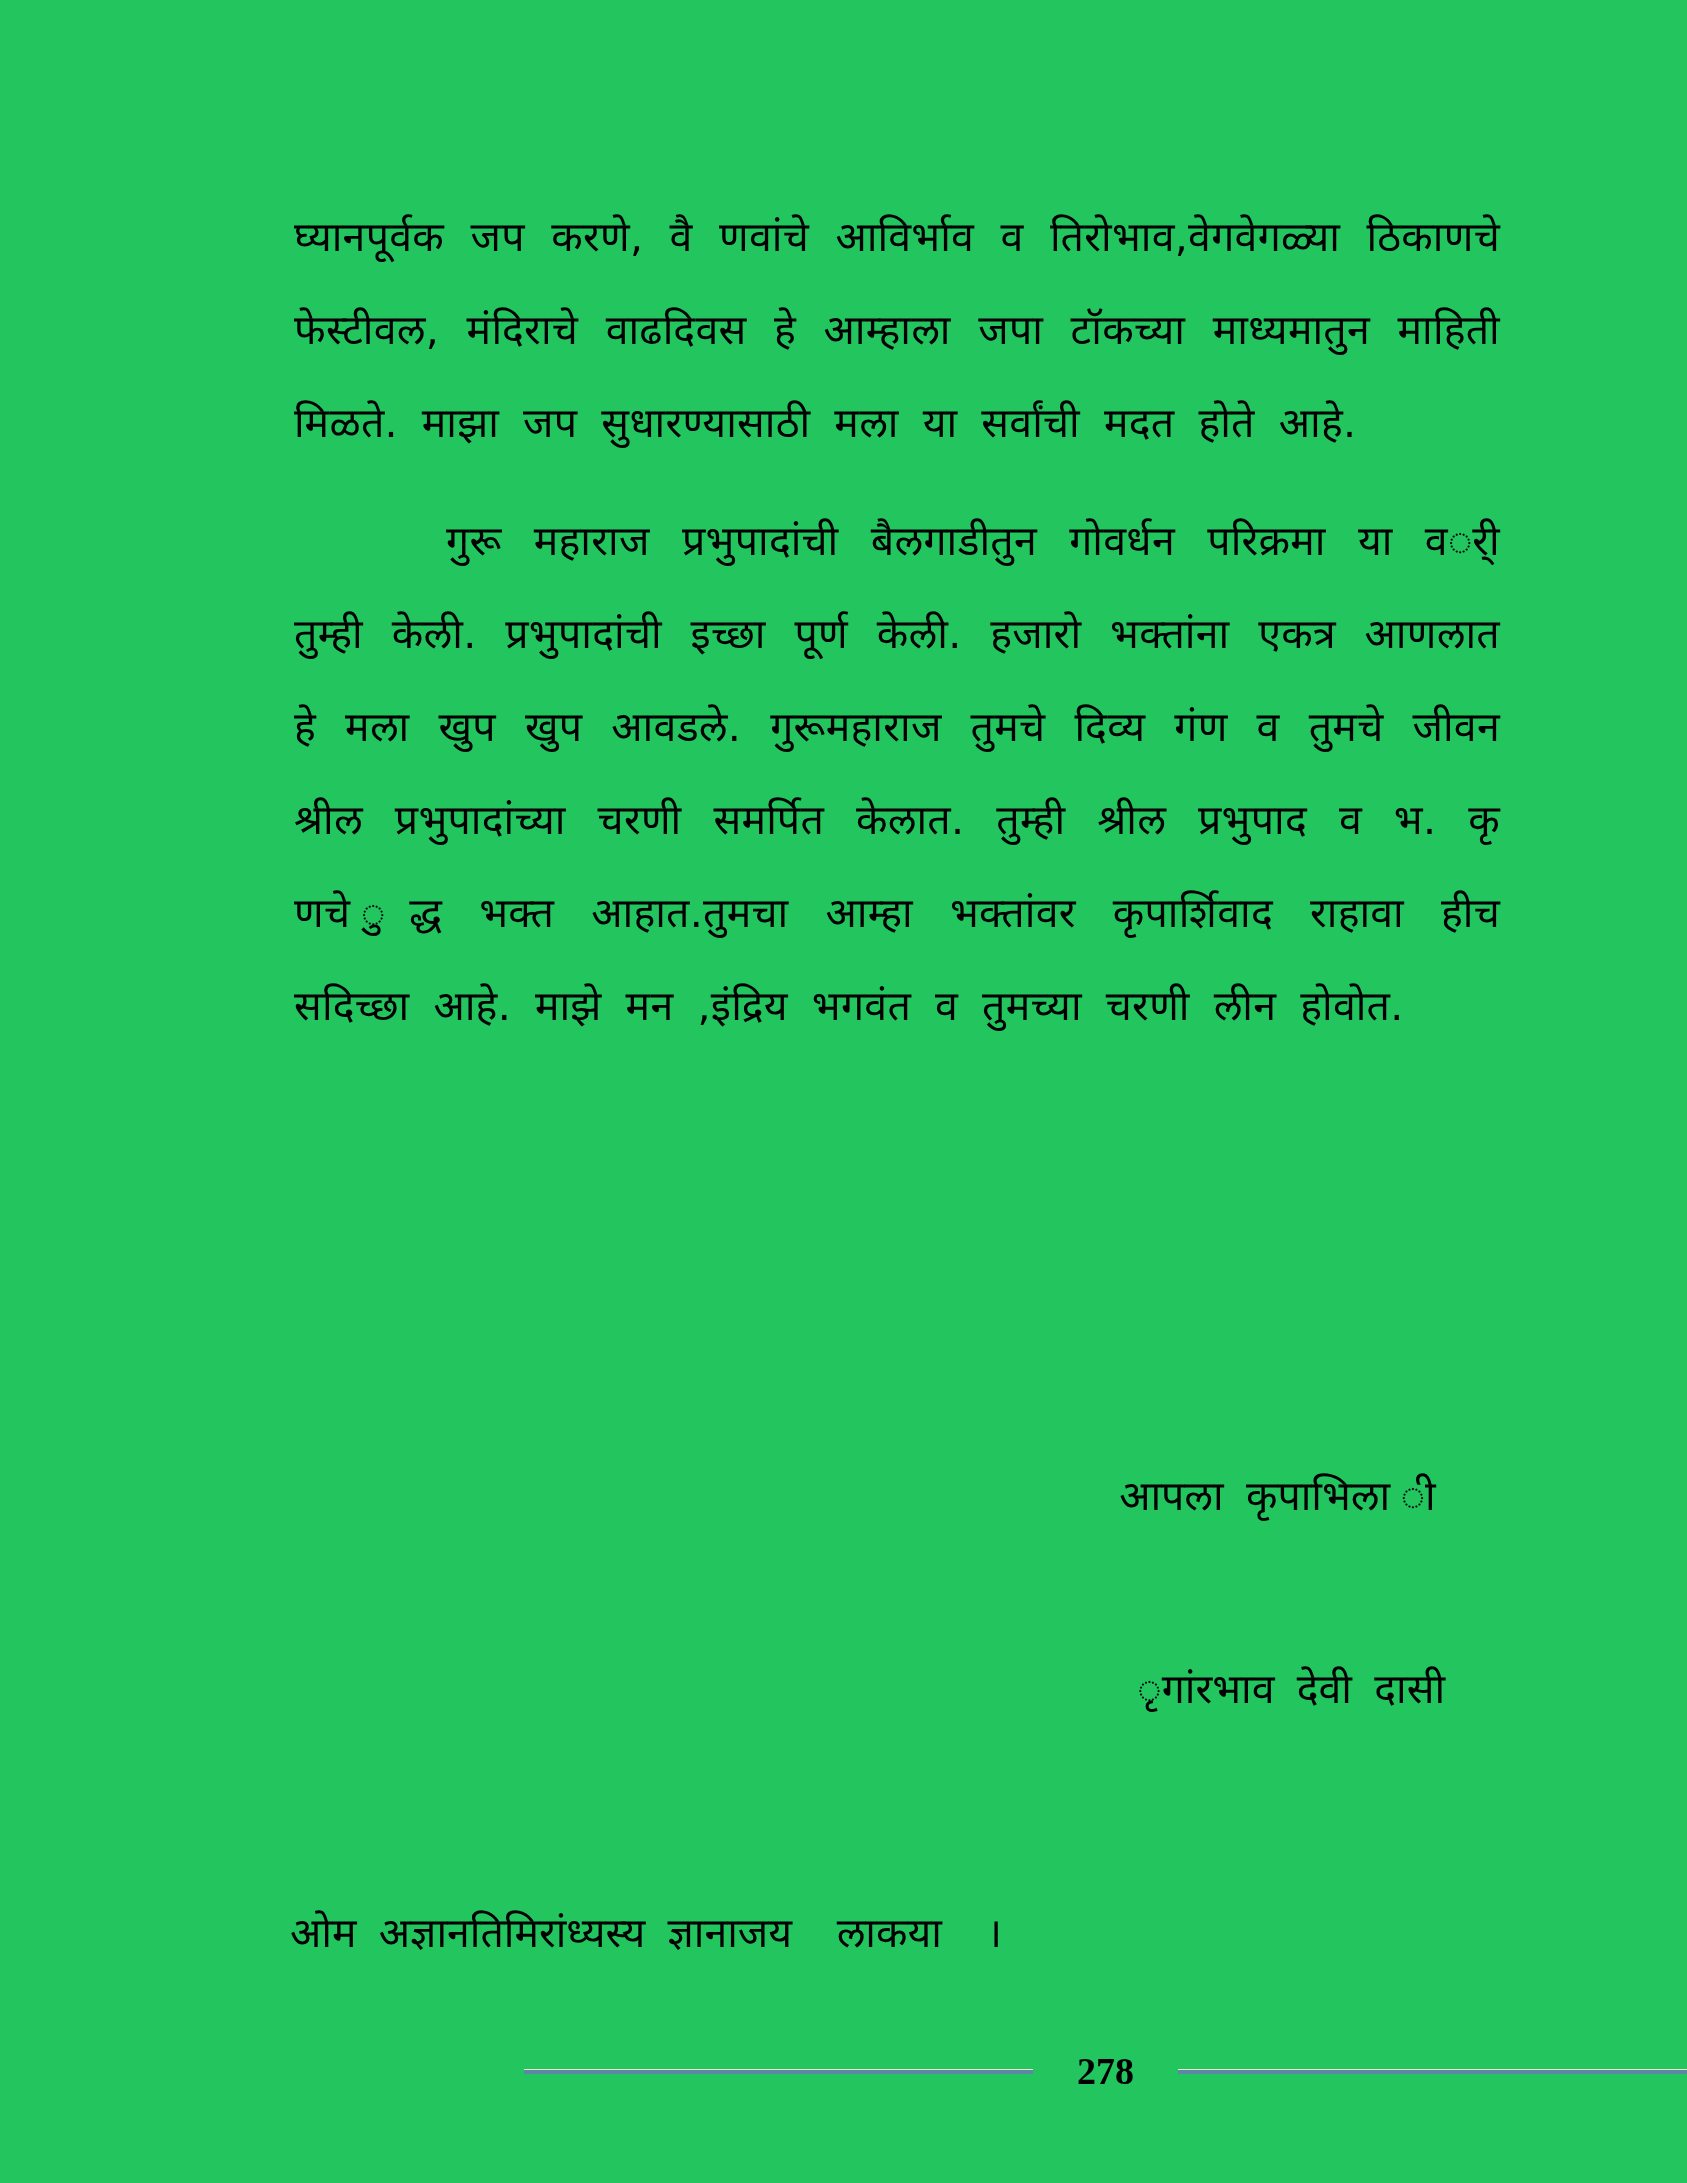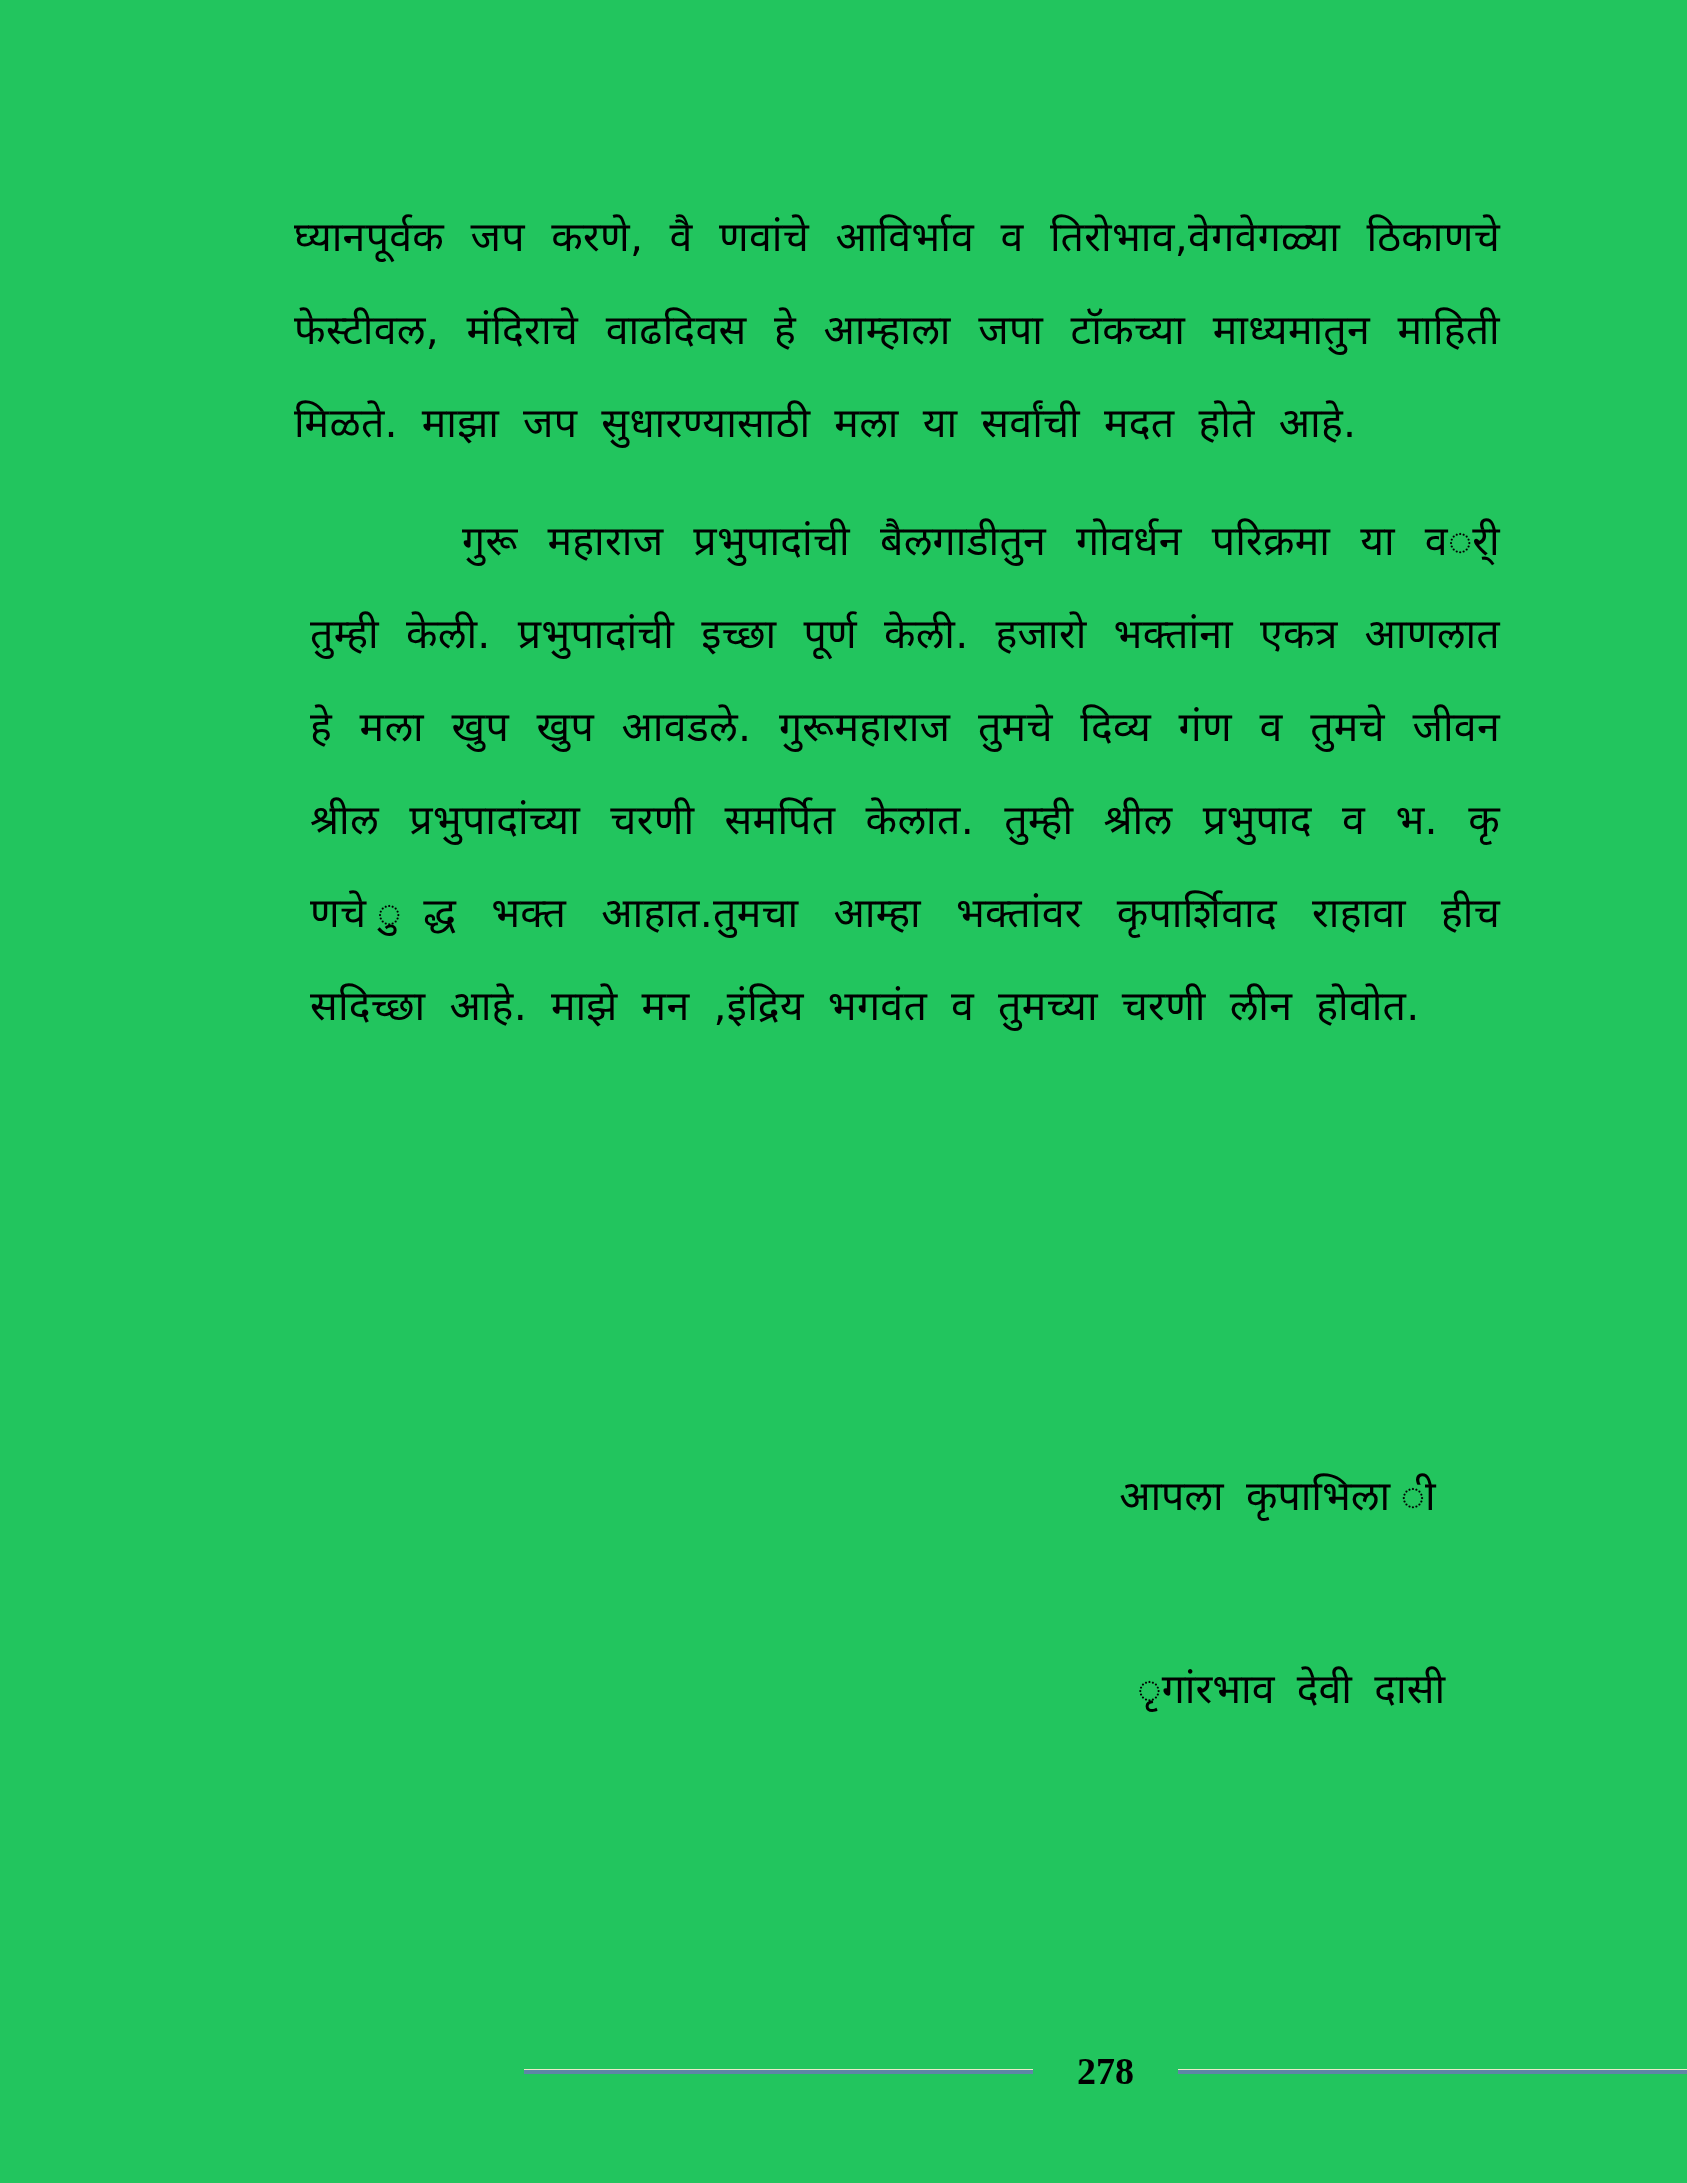--- a/index.html
+++ b/index.html
@@ -26,21 +26,20 @@
     right: 187px;
     margin: 0;
     font-size: 41px;
     line-height: 93px;
     text-align: justify;
     word-spacing: 10.6px;
     letter-spacing: 0.3px;
   }
   .para.indented {
     text-indent: 152px;
-    margin-left: 16px;
   }
   #para-1 { top: 191px; }
   #para-2 { top: 495px; }
   #para-3 { top: 986px; }
   .prayer-line {
     position: absolute;
     left: 306px;
     top: 1249px;
     margin: 0;
     font-size: 41px;
@@ -101,20 +100,21 @@
   <p id="para-1" class="para">घ्यानपूर्वक जप करणे, वै णवांचे आविर्भाव व तिरोभाव,वेगवेगळ्या ठिकाणचे फेस्टीवल, मंदिराचे वाढदिवस हे आम्हाला जपा टॉकच्या माध्यमातुन माहिती मिळते. माझा जप सुधारण्यासाठी मला या सर्वांची मदत होते आहे.</p>
 
   <p id="para-2" class="para indented">गुरू महाराज प्रभुपादांची बैलगाडीतुन गोवर्धन परिक्रमा या वर्ी तुम्ही केली. प्रभुपादांची इच्छा पूर्ण केली. हजारो भक्तांना एकत्र आणलात हे मला खुप खुप आवडले. गुरूमहाराज तुमचे दिव्य गंण व तुमचे जीवन श्रील प्रभुपादांच्या चरणी समर्पित केलात. तुम्ही श्रील प्रभुपाद व भ. कृ णचे  ुद्ध भक्त आहात.तुमचा आम्हा भक्तांवर कृपार्शिवाद राहावा हीच सदिच्छा आहे. माझे मन ,इंद्रिय भगवंत व तुमच्या चरणी लीन होवोत.</p>
 
 
 
   <p id="signature-1" class="signature-line">आपला कृपाभिला ी</p>
 
   <p id="signature-2" class="signature-line">ृगांरभाव देवी दासी</p>
 
+  <p class="closing-verse">ओम अज्ञानतिमिरांध्यस्य ज्ञानाजय  लाकया  ।</p>
 
   <div class="footer">
     <div class="footer-rule"></div>
     <div class="page-number">278</div>
     <div class="footer-rule"></div>
   </div>
 
 </div>
 
 

